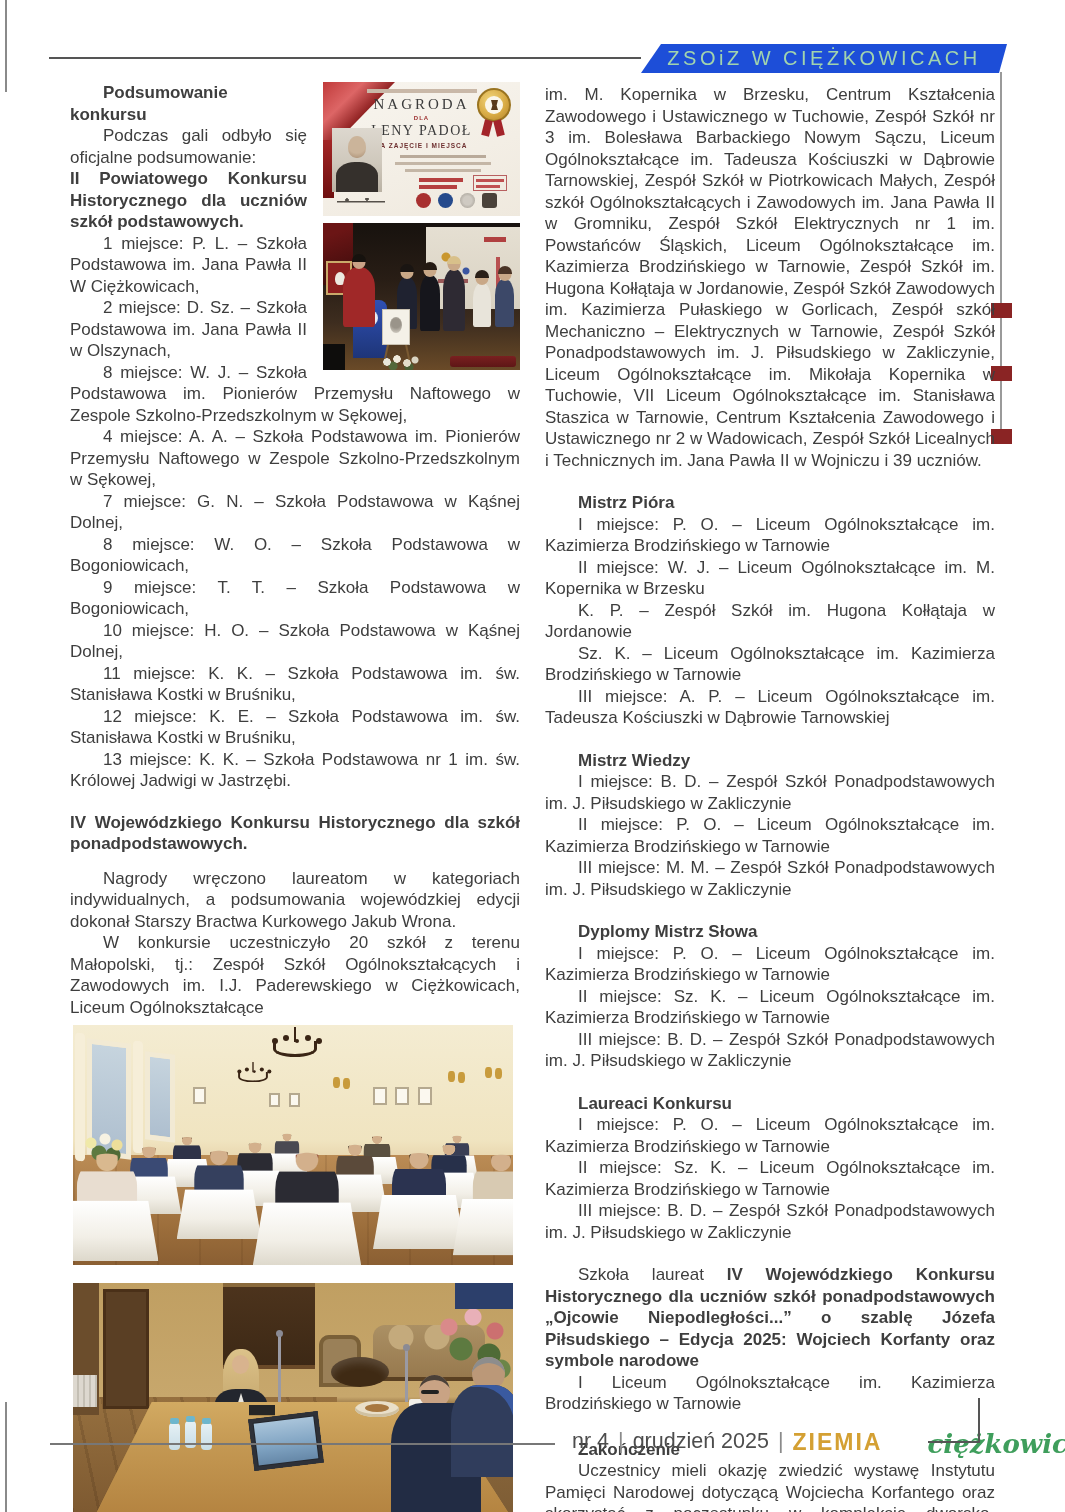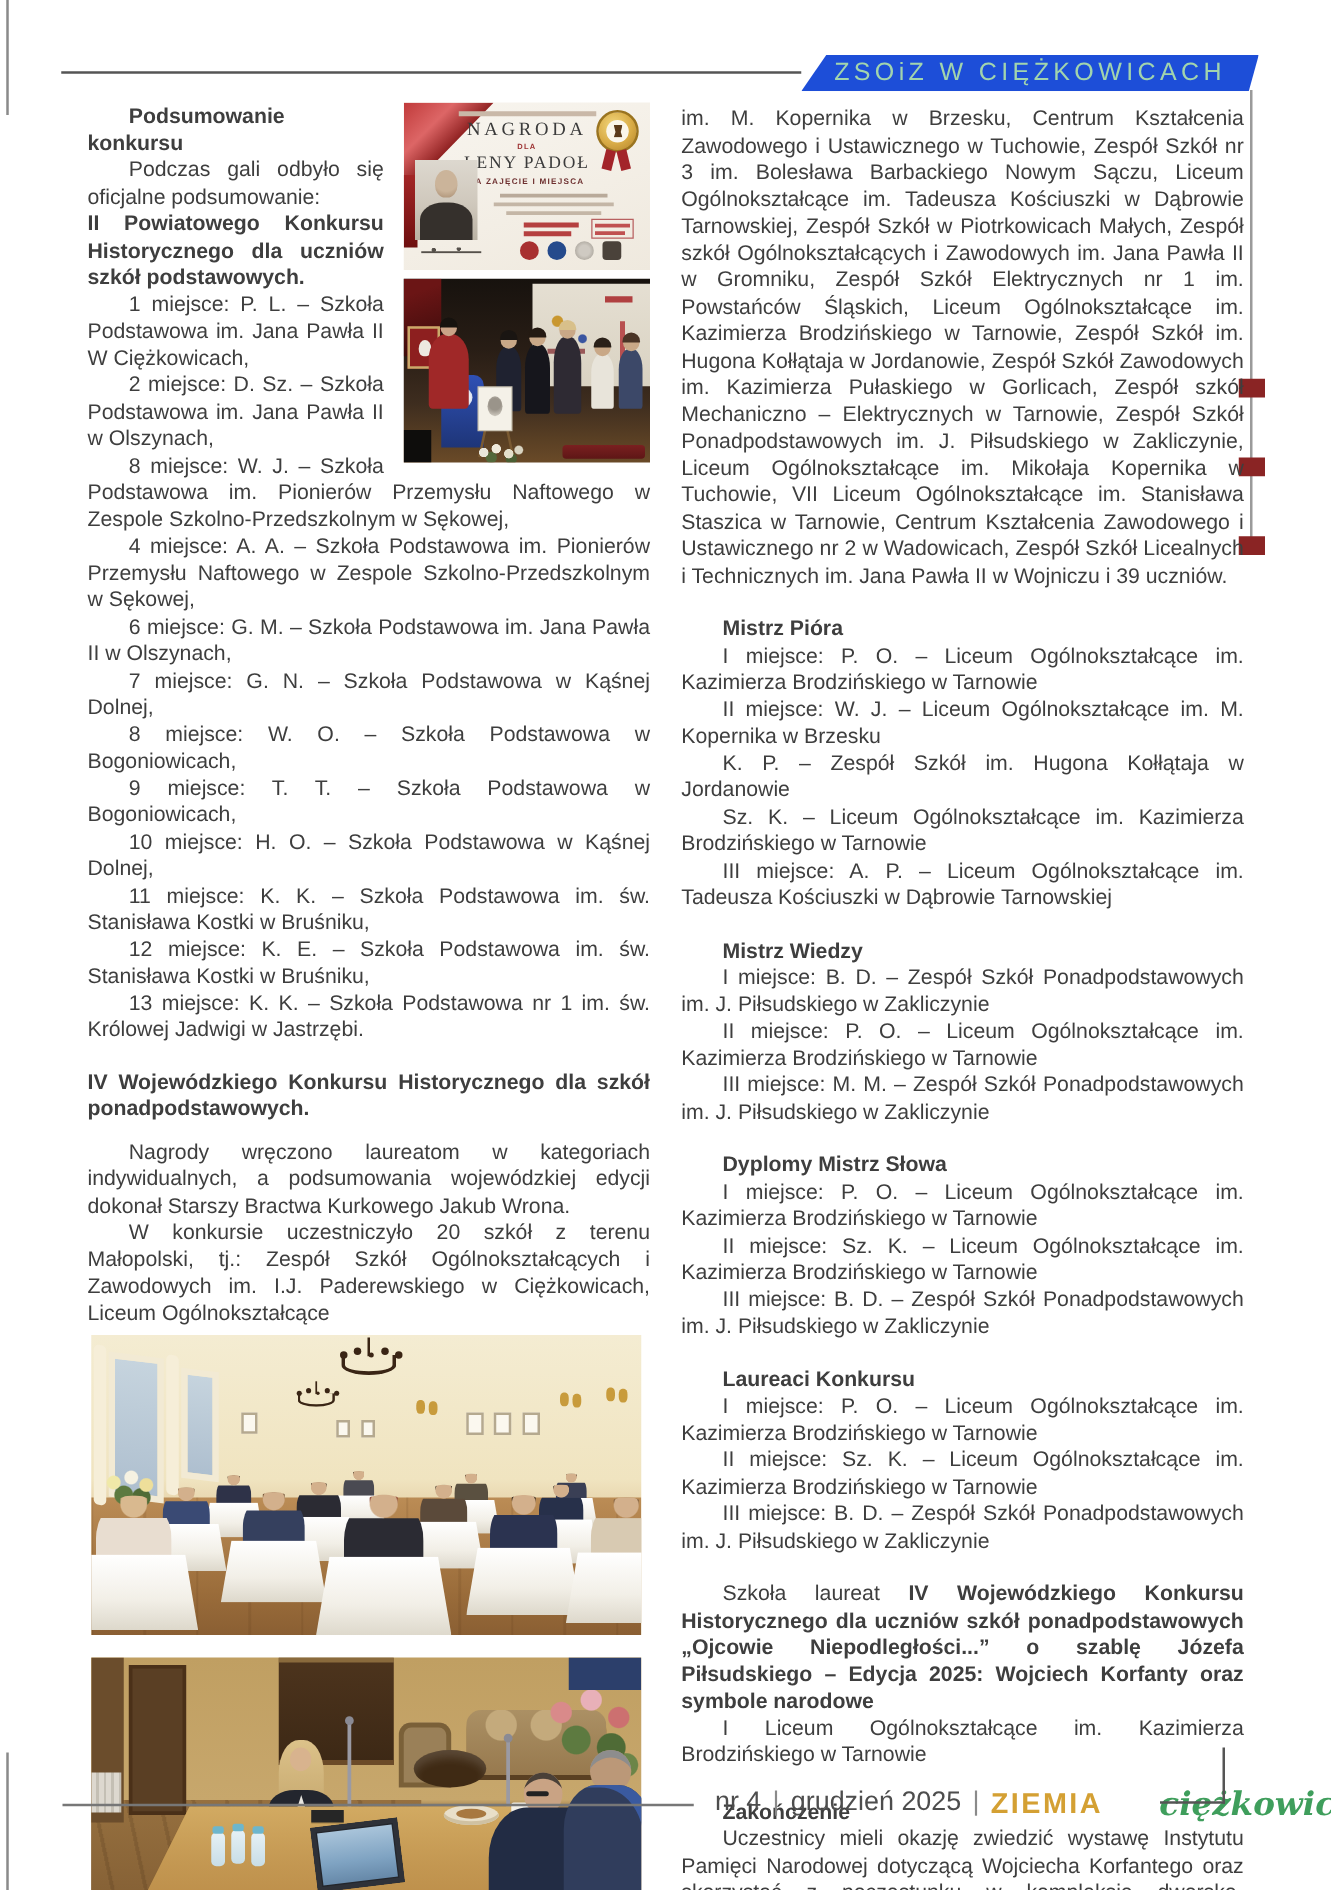--- a/index.html
+++ b/index.html
@@ -294,21 +294,20 @@
   </div>
 
   <p class="txt bold indent">Podsumowanie konkursu</p>
   <p class="txt indent">Podczas gali odbyło się oficjalne podsumowanie:</p>
   <p class="txt bold">II Powiatowego Konkursu Historycznego dla uczniów szkół podstawowych.</p>
 
   <p class="txt indent">1 miejsce: P. L. – Szkoła Podstawowa im. Jana Pawła II W Ciężkowicach,</p>
   <p class="txt indent">2 miejsce: D. Sz. – Szkoła Podstawowa im. Jana Pawła II w Olszynach,</p>
   <p class="txt indent">8 miejsce: W. J. – Szkoła Podstawowa im. Pionierów Przemysłu Naftowego w Zespole Szkolno-Przedszkolnym w Sękowej,</p>
   <p class="txt indent">4 miejsce: A. A. – Szkoła Podstawowa im. Pionierów Przemysłu Naftowego w Zespole Szkolno-Przedszkolnym w Sękowej,</p>
-  <p class="txt indent">6 miejsce: G. M. – Szkoła Podstawowa im. Jana Pawła II w Olszynach,</p>
   <p class="txt indent">7 miejsce: G. N. – Szkoła Podstawowa w Kąśnej Dolnej,</p>
   <p class="txt indent">8 miejsce: W. O. – Szkoła Podstawowa w Bogoniowicach,</p>
   <p class="txt indent">9 miejsce: T. T. – Szkoła Podstawowa w Bogoniowicach,</p>
   <p class="txt indent">10 miejsce: H. O. – Szkoła Podstawowa w Kąśnej Dolnej,</p>
   <p class="txt indent">11 miejsce: K. K. – Szkoła Podstawowa im. św. Stanisława Kostki w Bruśniku,</p>
   <p class="txt indent">12 miejsce: K. E. – Szkoła Podstawowa im. św. Stanisława Kostki w Bruśniku,</p>
   <p class="txt indent">13 miejsce: K. K. – Szkoła Podstawowa nr 1 im. św. Królowej Jadwigi w Jastrzębi.</p>
 
   <p class="txt subheading">IV Wojewódzkiego Konkursu Historycznego dla szkół ponadpodstawowych.</p>
   <p class="txt indent mt14">Nagrody wręczono laureatom w kategoriach indywidualnych, a podsumowania wojewódzkiej edycji dokonał Starszy Bractwa Kurkowego Jakub Wrona.</p>

